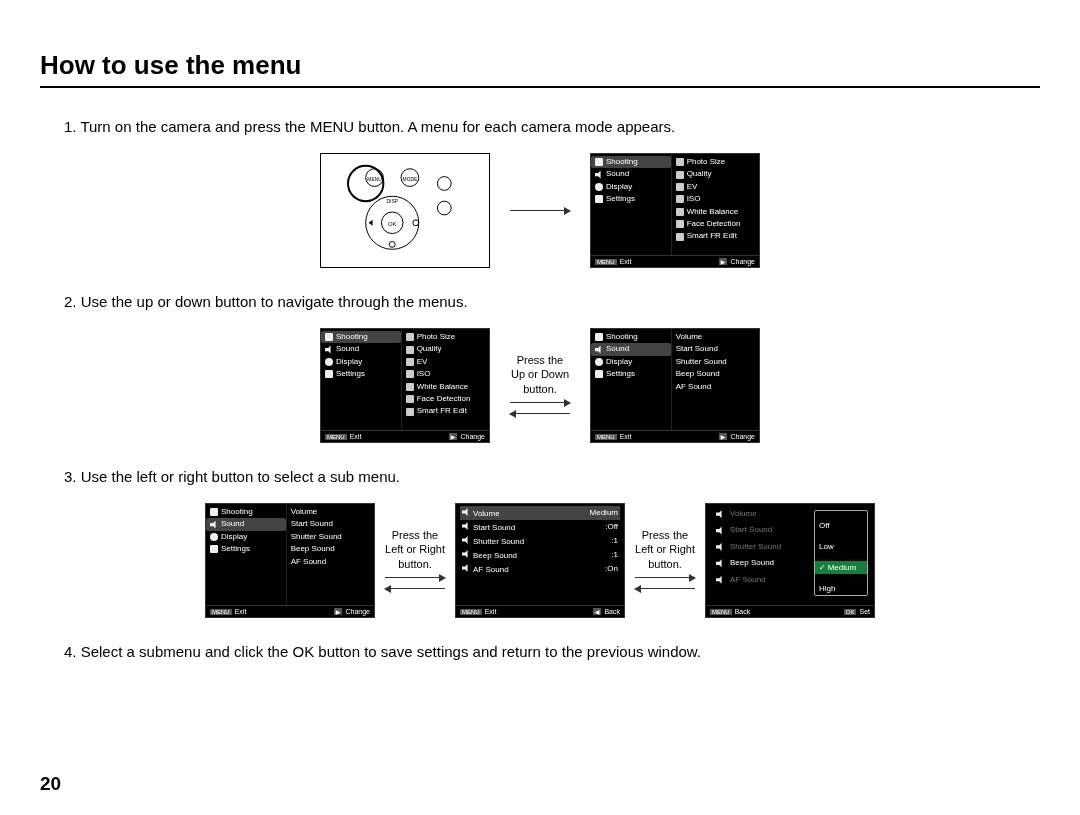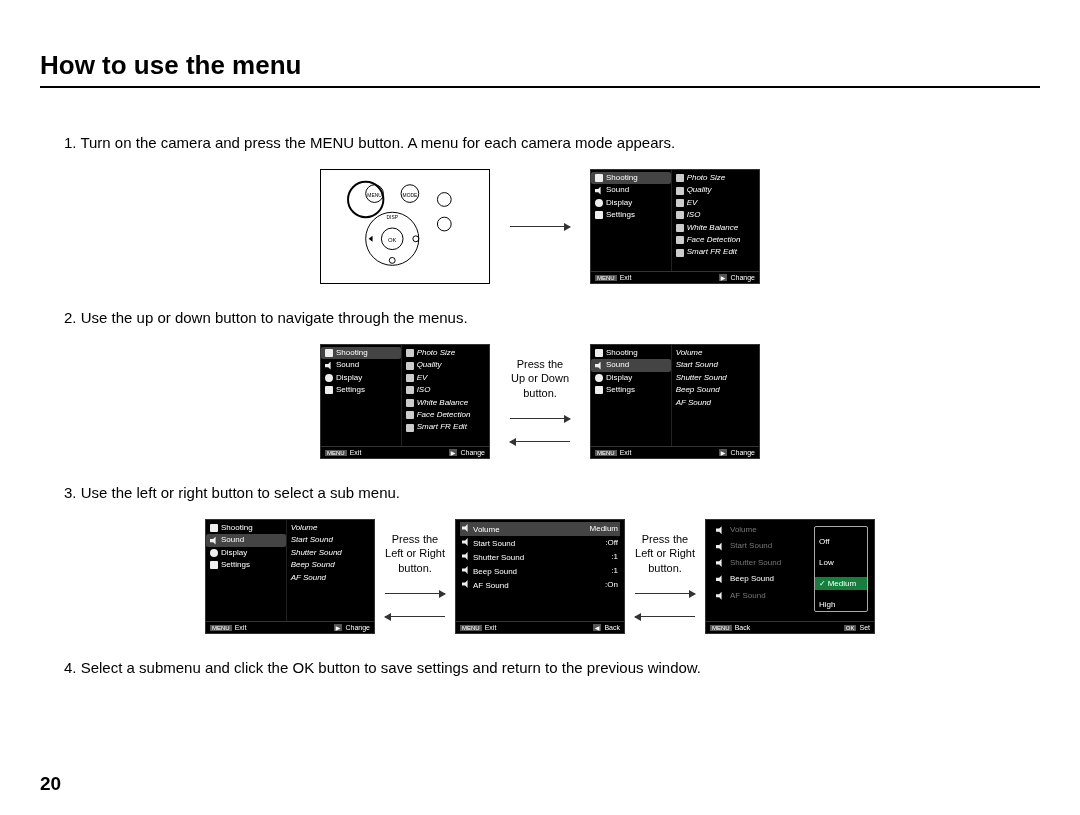--- a/index.html
+++ b/index.html
@@ -1,33 +1,33 @@
 <!DOCTYPE html>
 <html><head>
 <meta charset="utf-8">
 <style>
   * { margin: 0; padding: 0; box-sizing: border-box; }
   body { width: 1080px; height: 815px; background: #fff; font-family: Arial, Helvetica, sans-serif; padding: 50px 40px 20px 40px; position: relative; }
-  .title { font-size: 26px; font-weight: bold; border-bottom: 2px solid #000; padding-bottom: 5px; margin-bottom: 46px; }
+  .title { font-size: 26px; font-weight: bold; border-bottom: 2px solid #000; padding-bottom: 5px; margin-bottom: 30px; }
   .step { font-size: 15px; margin: 10px 0 18px 24px; }
   .row { display: flex; align-items: center; justify-content: center; gap: 20px; margin-bottom: 25px; }
   .row3 { display: flex; align-items: center; justify-content: center; gap: 10px; margin-bottom: 25px; }
   .arrow-label { text-align: center; font-size: 11px; line-height: 1.3; }
   .arrow-long { width: 60px; height: 1px; background: #333; position: relative; margin: 4px auto; }
   .arrow-long::after { content: ''; position: absolute; right: -1px; top: -3px; border-left: 7px solid #333; border-top: 4px solid transparent; border-bottom: 4px solid transparent; }
   .arrow-long.left::after{ left:-1px; right:auto; border-left:none; border-right:7px solid #333; }
-  .arrow-set { display:flex; flex-direction:column; align-items:center; gap:14px;}
+  .arrow-set { display:flex; flex-direction:column; align-items:center; gap:2px;}
   
   .camera { width:170px; height:115px; border:1px solid #000; position:relative; background:#fff; }
   .camera svg{width:100%;height:100%;}
   
   .lcd { width:170px; height:115px; background:#000; border:1px solid #333; color:#fff; font-size:8px; display:flex; flex-direction:column; justify-content:flex-end; }
   .lcd-body{ flex:1; display:flex; }
   .lcol{ width:48%; border-right:1px solid #222; display:flex; flex-direction:column; padding:2px 0;}
-  .rcol{ width:52%; display:flex; flex-direction:column; padding:2px 0;font-style:italic;}
+  .rcol{ width:52%; display:flex; flex-direction:column; padding:2px 0;}
   .mitem{ display:flex; align-items:center; gap:3px; padding:1px 4px; line-height:1.3; white-space:nowrap;}
   .mitem.sel{ background:#444; border-radius:2px;}
   .mitem.dim{ color:#777;}
   .ic{ width:8px; height:8px; display:inline-block; background:#ccc; border-radius:1px; flex-shrink:0;}
   .ic.cam{ background:#eee;}
   .ic.snd{ background:#eee; clip-path:polygon(0 30%,40% 30%,70% 0,70% 100%,40% 70%,0 70%);}
   .ic.disp{ background:#eee; border-radius:50%;}
   .ic.gear{ background:#eee;}
   .footer{ display:flex; justify-content:space-between; border-top:1px solid #333; padding:2px 4px; font-size:7px;}
   .ftag{ display:flex; align-items:center; gap:3px;}

